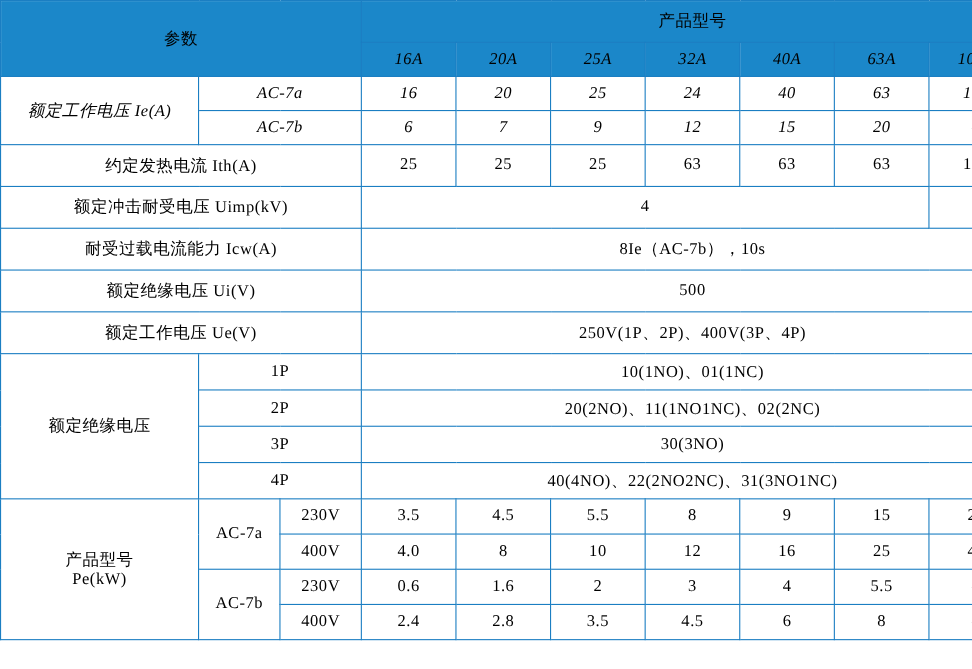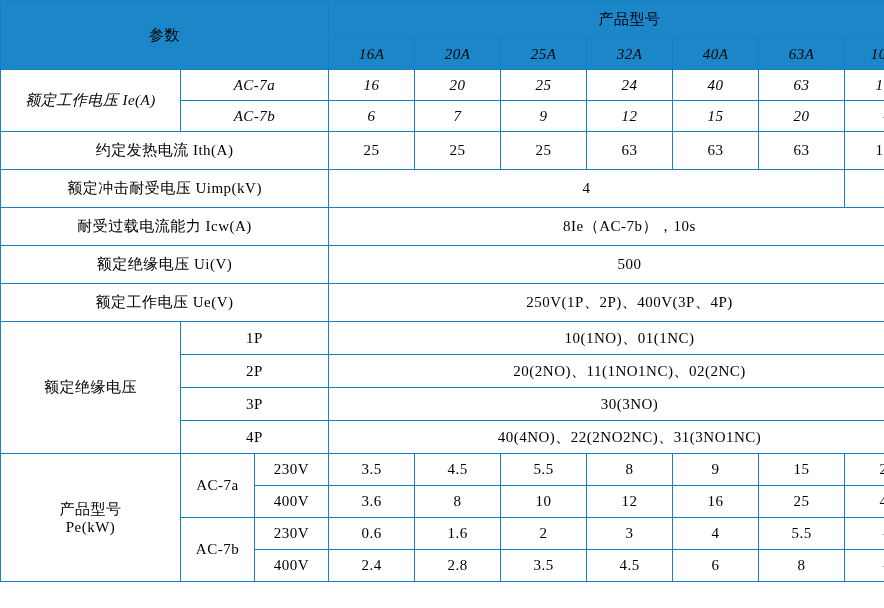--- a/index.html
+++ b/index.html
@@ -174,21 +174,21 @@
       <td class="num">3.5</td>
       <td class="num">4.5</td>
       <td class="num">5.5</td>
       <td class="num">8</td>
       <td class="num">9</td>
       <td class="num">15</td>
       <td class="num">22</td>
     </tr>
     <tr>
       <td class="sublabel" style="height:31px">400V</td>
-      <td class="num">3.6</td>
+      <td class="num">4.0</td>
       <td class="num">8</td>
       <td class="num">10</td>
       <td class="num">12</td>
       <td class="num">16</td>
       <td class="num">25</td>
       <td class="num">40</td>
     </tr>
     <tr>
       <td class="sublabel" rowspan="2">AC-7b</td>
       <td class="sublabel" style="height:31px">230V</td>

